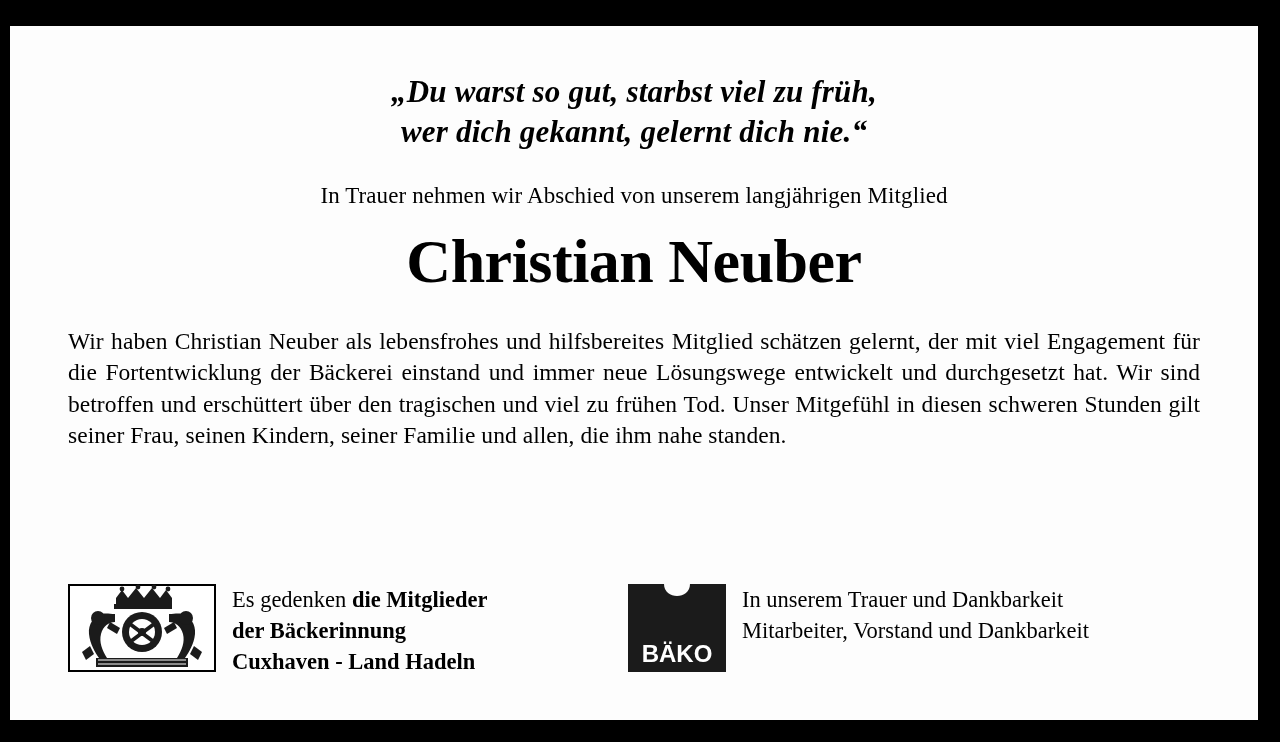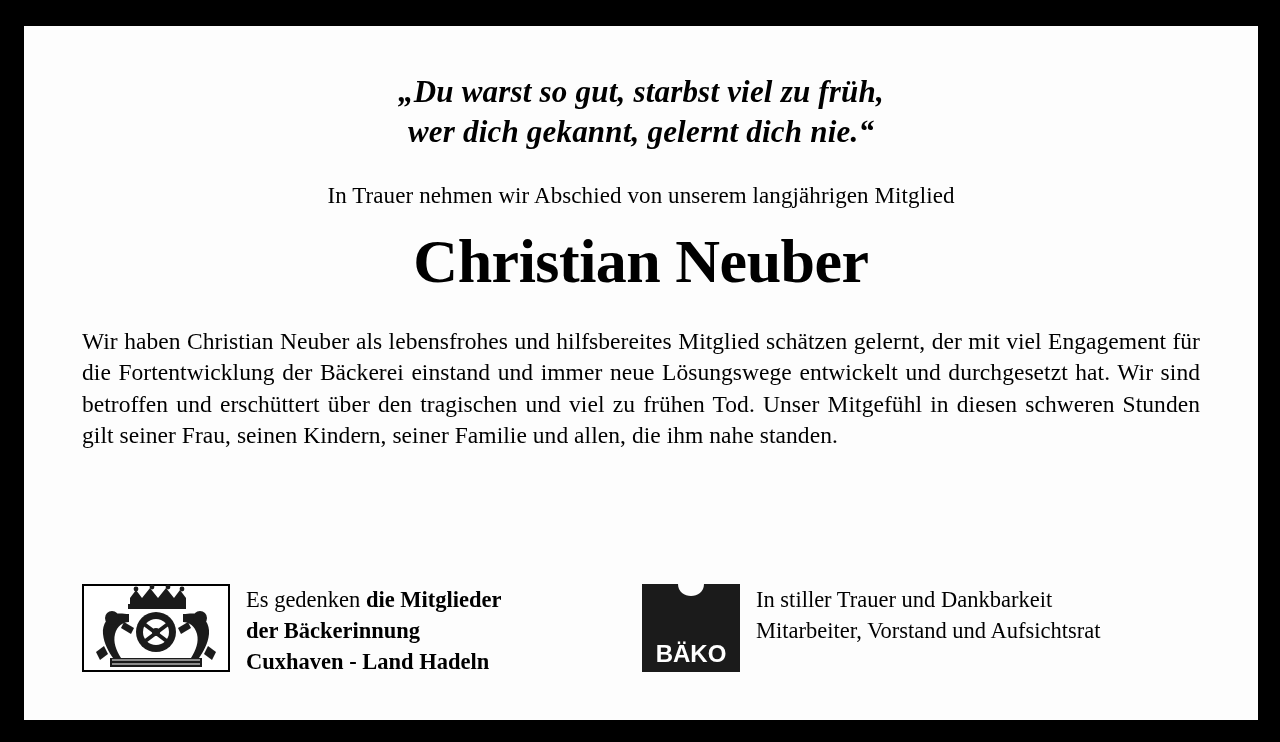--- a/index.html
+++ b/index.html
@@ -14,21 +14,21 @@
     font-family: "Liberation Serif", serif;
     color: #000;
     overflow: hidden;
   }
   .obit-frame {
     position: absolute;
     left: 0; top: 0;
     width: 1280px;
     height: 742px;
     background: #000;
-    padding: 26px 22px 22px 24px;
+    padding: 26px 22px 22px 10px;
   }
   .obit-card {
     width: 100%;
     height: 100%;
     background: #fdfdfd;
     position: relative;
     padding: 46px 58px 26px 58px;
   }
 
   
@@ -175,20 +175,20 @@
 
       <div class="footer-block right">
         <div class="bako-logo">
           <svg width="98" height="88" viewBox="0 0 98 88" xmlns="http://www.w3.org/2000/svg">
             <path d="M0 0 H98 V88 H0 Z" fill="#1b1b1b"></path>
             <path d="M36 0 c0 16 26 16 26 0 z" fill="#fdfdfd"></path>
             <text x="49" y="78" text-anchor="middle" font-family="Liberation Sans, sans-serif" font-size="24" font-weight="700" fill="#ffffff">BÄKO</text>
           </svg>
         </div>
         <div class="footer-text">
-          <span class="ln">In stiller Trauer und Dankbarkeit</span>
-          <span class="ln">Mitarbeiter, Vorstand und Aufsichtsrat</span>
+          <span class="ln">In unserem Trauer und Dankbarkeit</span>
+          <span class="ln">Mitarbeiter, Vorstand und Dankbarkeit</span>
         </div>
       </div>
 
     </div>
   </div>
 </div>
 
 </body></html>

